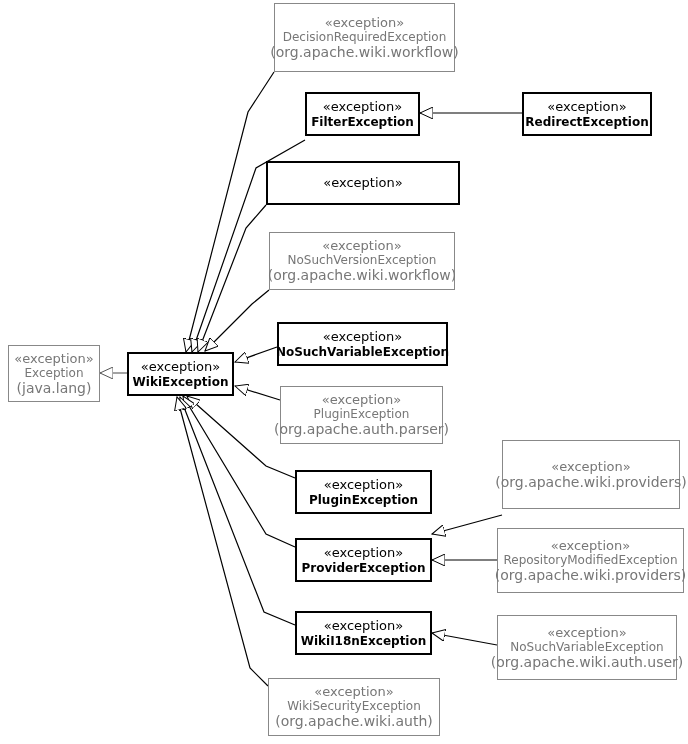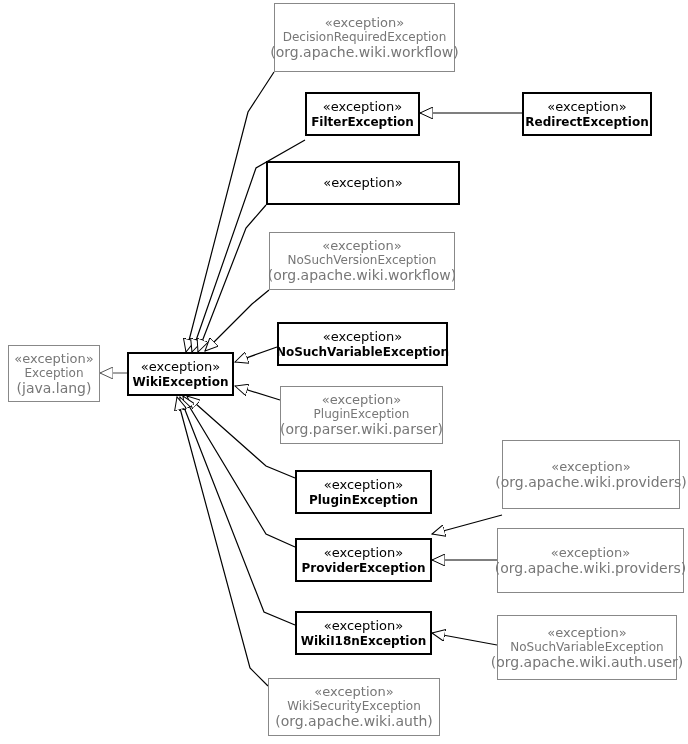--- a/index.html
+++ b/index.html
@@ -151,21 +151,21 @@
   </div>
 
   <div class="uml-box focus" style="left:277px; top:322px; width:171px; height:44px;">
     <div class="stereotype">«exception»</div>
     <div class="classname">NoSuchVariableException</div>
   </div>
 
   <div class="uml-box dim" style="left:280px; top:386px; width:163px; height:58px;">
     <div class="stereotype">«exception»</div>
     <div class="classname">PluginException</div>
-    <div class="package">(org.parser.wiki.parser)</div>
+    <div class="package">(org.apache.auth.parser)</div>
   </div>
 
   <div class="uml-box focus" style="left:295px; top:470px; width:137px; height:44px;">
     <div class="stereotype">«exception»</div>
     <div class="classname">PluginException</div>
   </div>
 
   <div class="uml-box focus" style="left:295px; top:538px; width:137px; height:44px;">
     <div class="stereotype">«exception»</div>
     <div class="classname">ProviderException</div>
@@ -187,20 +187,21 @@
     <div class="classname">RedirectException</div>
   </div>
 
   <div class="uml-box dim" style="left:502px; top:440px; width:178px; height:69px;">
     <div class="stereotype">«exception»</div>
     <div class="package">(org.apache.wiki.providers)</div>
   </div>
 
   <div class="uml-box dim" style="left:497px; top:528px; width:187px; height:65px;">
     <div class="stereotype">«exception»</div>
+    <div class="classname">RepositoryModifiedException</div>
     <div class="package">(org.apache.wiki.providers)</div>
   </div>
 
   <div class="uml-box dim" style="left:497px; top:615px; width:180px; height:65px;">
     <div class="stereotype">«exception»</div>
     <div class="classname">NoSuchVariableException</div>
     <div class="package">(org.apache.wiki.auth.user)</div>
   </div>
 
 </div>

